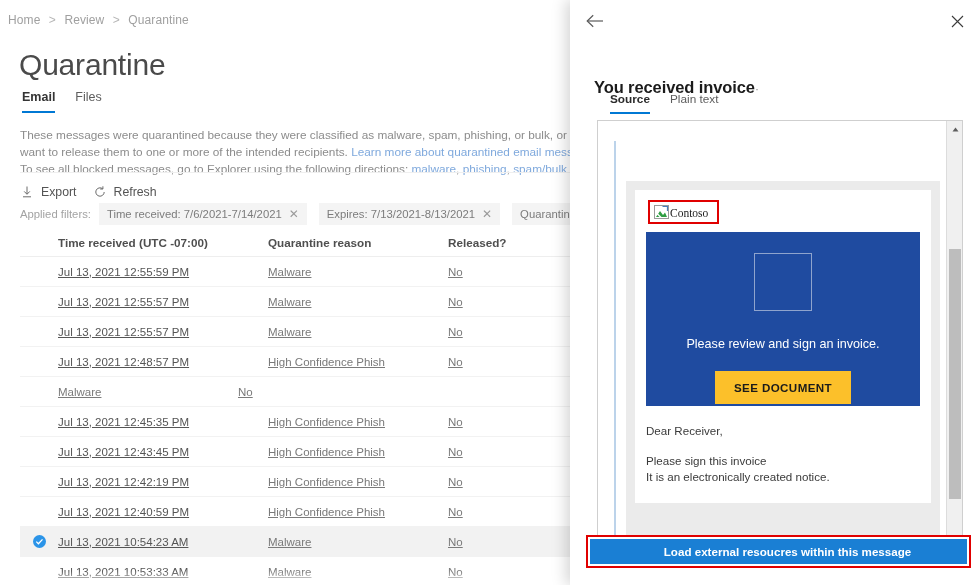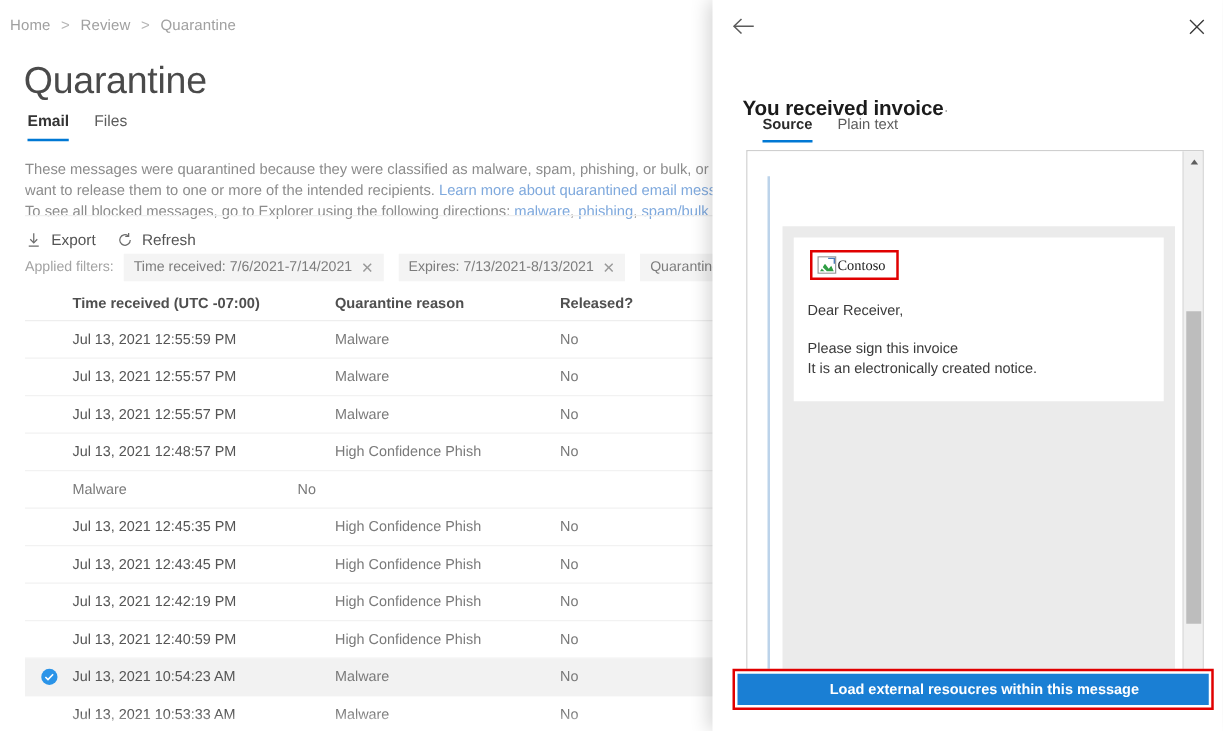--- a/index.html
+++ b/index.html
@@ -88,21 +88,21 @@
     border-bottom: 1px solid #eeeeee;
   }
   .th {
     font-size: 11.7px; color: #4f4f4f; font-weight: 600;
   }
   .tr {
     display: flex; height: 30px; align-items: center;
     border-bottom: 1px solid #f2f2f2; position: relative;
   }
   .tr.selected { background: #f2f2f2; }
-  .td { font-size: 11.5px; color: #7a7a7a; }
+  .td { font-size: 11.5px; color: #7a7a7a; text-decoration: underline; }
   .td.c0 { color: #555555; }
   .col-check { width: 38px; flex: none; display:flex; align-items:center; justify-content:center; }
   .col-time { width: 210px; flex: none; }
   .col-reason { width: 180px; flex: none; }
   .col-released { width: 120px; flex: none; }
   .check-circle {
     width: 13px; height: 13px; border-radius: 50%;
     background: #2b94e8; display: flex; align-items: center; justify-content: center;
   }
   .check-circle svg { display: block; }
@@ -424,20 +424,25 @@
                   <rect x="0" y="0" width="13" height="12" fill="#ffffff"></rect>
                   <path d="M1 11 L5 5 L8 9 L10 6.5 L12 11 Z" fill="#2f9e44"></path>
                   <path d="M0.5 6 L6 11.5" stroke="#ffffff" stroke-width="1.4"></path>
                   <path d="M7.5 0.5 L12.5 0.5 L12.5 5" stroke="#4a7ebb" stroke-width="1.2" fill="none"></path>
                 </svg>
               </span>
               <span class="contoso-text">Contoso</span>
             </div>
           </div>
 
+          <div class="banner">
+            <div class="banner-box"></div>
+            <div class="banner-text">Please review and sign an invoice.</div>
+            <button class="see-doc">SEE DOCUMENT</button>
+          </div>
 
           <div class="mail-body">
             <p>Dear Receiver,</p>
             <div class="gap"></div>
             <p>Please sign this invoice</p>
             <p>It is an electronically created notice.</p>
           </div>
 
         </div>
       </div>

